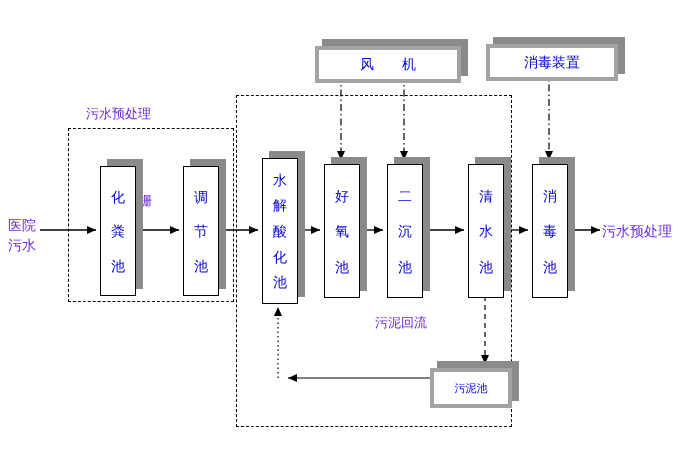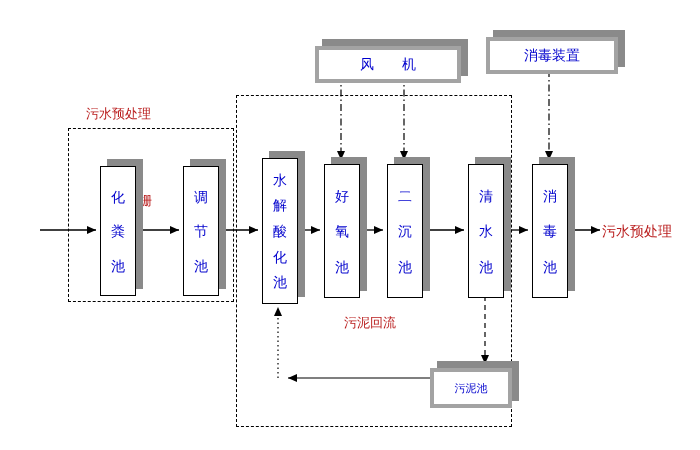--- a/index.html
+++ b/index.html
@@ -1,19 +1,19 @@
 <!DOCTYPE html>
 <html style="--tank-text: #0000cd; --shadow: #8a8a8a; --line: #000000; --background: #ffffff;"><head>
 <meta charset="utf-8">
 <style>
   html,body{margin:0;padding:0;background:#fff;font-family:"DejaVu Sans","Liberation Sans",sans-serif;}
   .canvas{position:relative;width:700px;height:450px;background:var(--background,#fff);overflow:hidden;}
   svg.connectors{position:absolute;left:0;top:0;width:700px;height:450px;pointer-events:none;}
   .group{position:absolute;border:1px dashed #000;background:transparent;}
-  .txt{position:absolute;color:#b91c1c;font-size:14px;line-height:20px;}
+  .txt{position:absolute;color:#6d28d9;font-size:14px;line-height:20px;}
   .source-label{white-space:pre-line;text-align:center;}
   .small{font-size:13px;line-height:17px;}
   .tank{position:absolute;background:#fff;border:1px solid #000;box-shadow:7px -7px 0 0 var(--shadow,#8a8a8a);}
   .tank-label{position:absolute;inset:2px 0;display:flex;flex-direction:column;justify-content:space-evenly;align-items:center;color:var(--tank-text,#0000cd);font-size:14px;line-height:1;}
   .device{position:absolute;background:#fff;border:4px solid #a3a3a3;box-shadow:7px -7px 0 0 var(--shadow,#8a8a8a);display:flex;align-items:center;justify-content:center;color:var(--tank-text,#0000cd);font-size:14px;}
 </style>
 </head>
 <body>
 
 <div class="canvas">
@@ -41,29 +41,31 @@
     <line x1="404" y1="75" x2="404" y2="160" stroke="#000" stroke-width="1.2" stroke-dasharray="7 3 1.5 3" marker-end="url(#ah)"></line>
 
     <line x1="549" y1="70" x2="549" y2="160" stroke="#000" stroke-width="1.2" stroke-dasharray="7 3 1.5 3" marker-end="url(#ah)"></line>
 
     <line x1="485" y1="296" x2="485" y2="364" stroke="#000" stroke-width="1.2" stroke-dasharray="5 4" marker-end="url(#ah)"></line>
 
     <line x1="430" y1="378" x2="288" y2="378" stroke="#000" stroke-width="1.2" marker-end="url(#ah)"></line>
     <line x1="278" y1="378" x2="278" y2="307" stroke="#000" stroke-width="1.2" stroke-dasharray="1.5 3" marker-end="url(#ah)"></line>
   </svg>
 
+  <div class="txt source-label" style="left:4px;top:215px;width:36px">医院
+污水</div>
   <div class="txt" style="left:602px;top:221px">污水预处理</div>
   <div class="txt small" style="left:86px;top:105px">污水预处理</div>
   <div class="txt small" style="left:126px;top:192px">格栅</div>
-  <div class="txt small" style="left:344px;top:314px">污泥回流</div>
+  <div class="txt small" style="left:375px;top:314px">污泥回流</div>
 
   <div class="device" style="left:315px;top:46px;width:138px;height:29px">
     <span>风　　机</span>
   </div>
-  <div class="device" style="left:486px;top:37px;width:124px;height:29px">
+  <div class="device" style="left:486px;top:44px;width:124px;height:29px">
     <span>消毒装置</span>
   </div>
 
   <div class="tank" style="left:100px;top:166px;width:34px;height:128px">
     <div class="tank-label">
         <span>化</span>
         <span>粪</span>
         <span>池</span>
       </div>
   </div>

